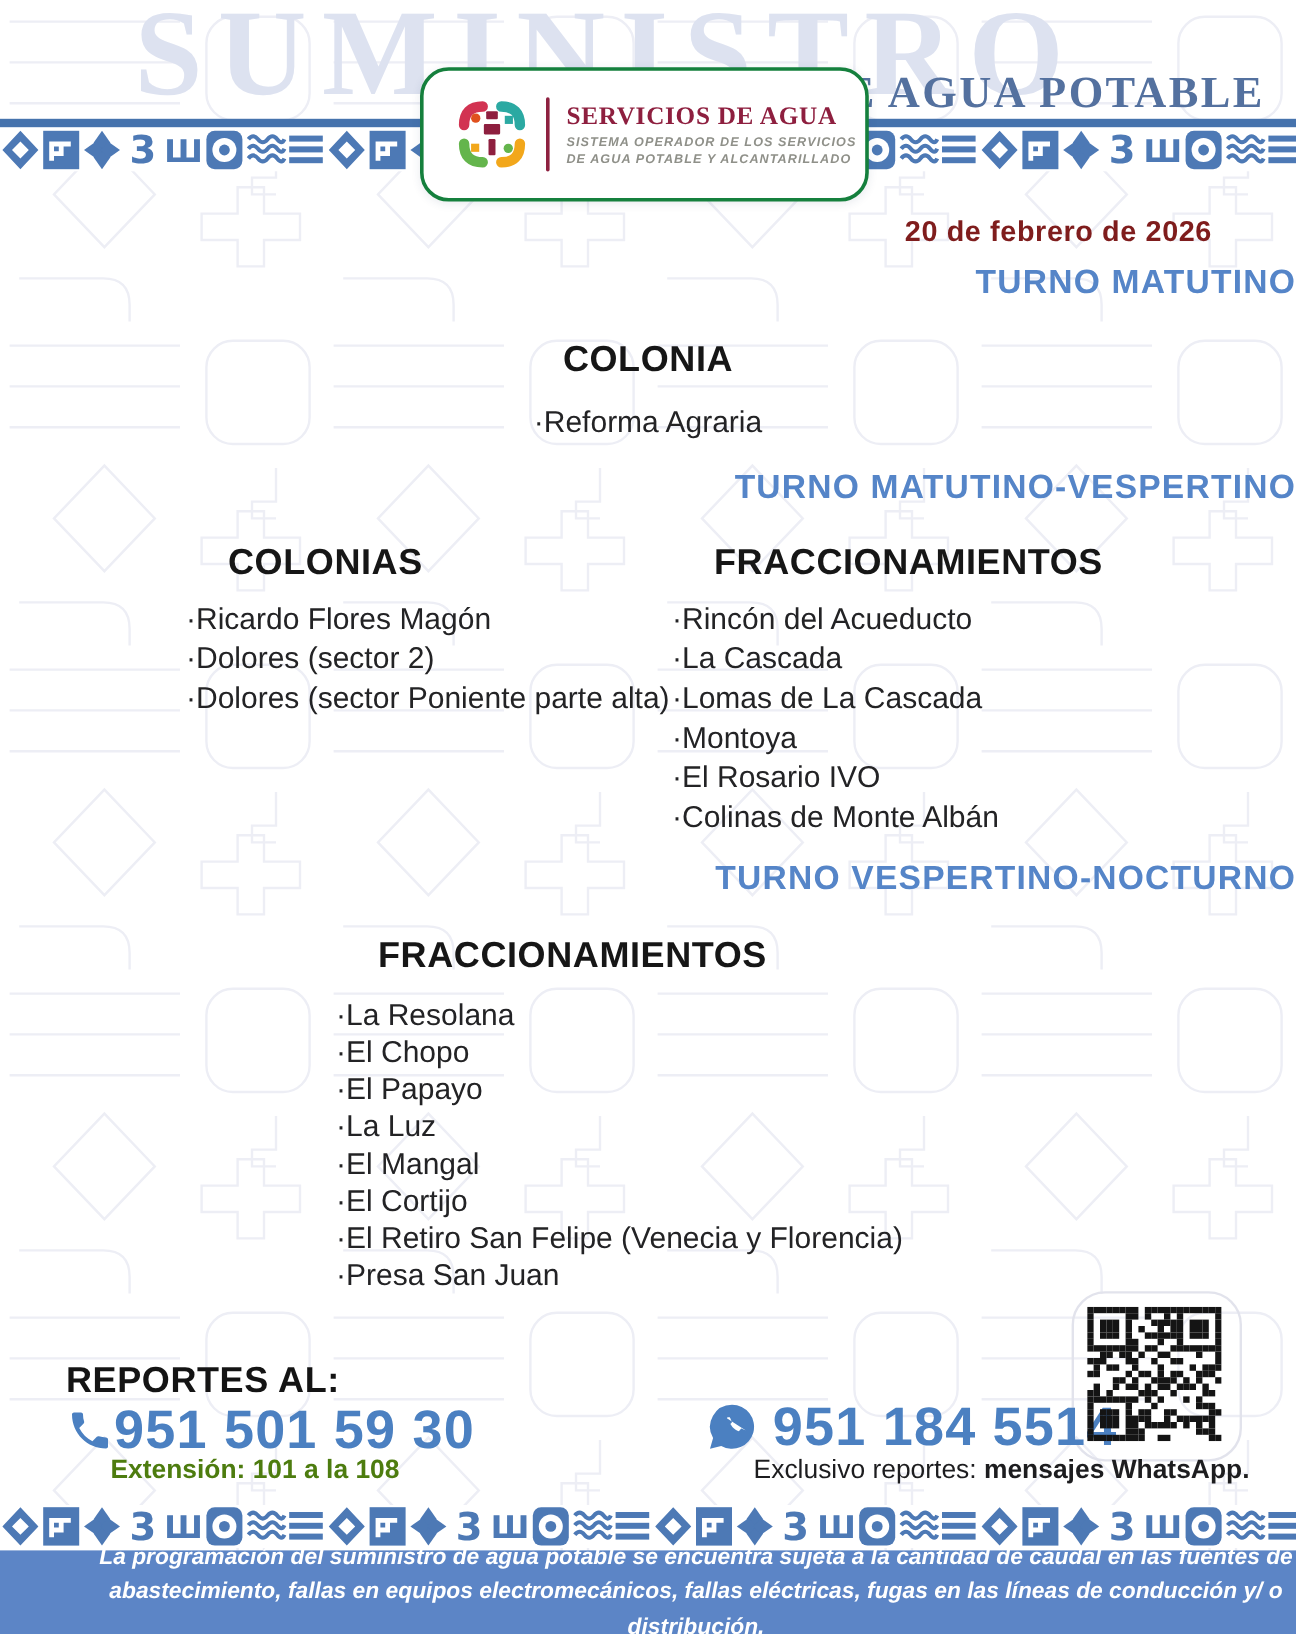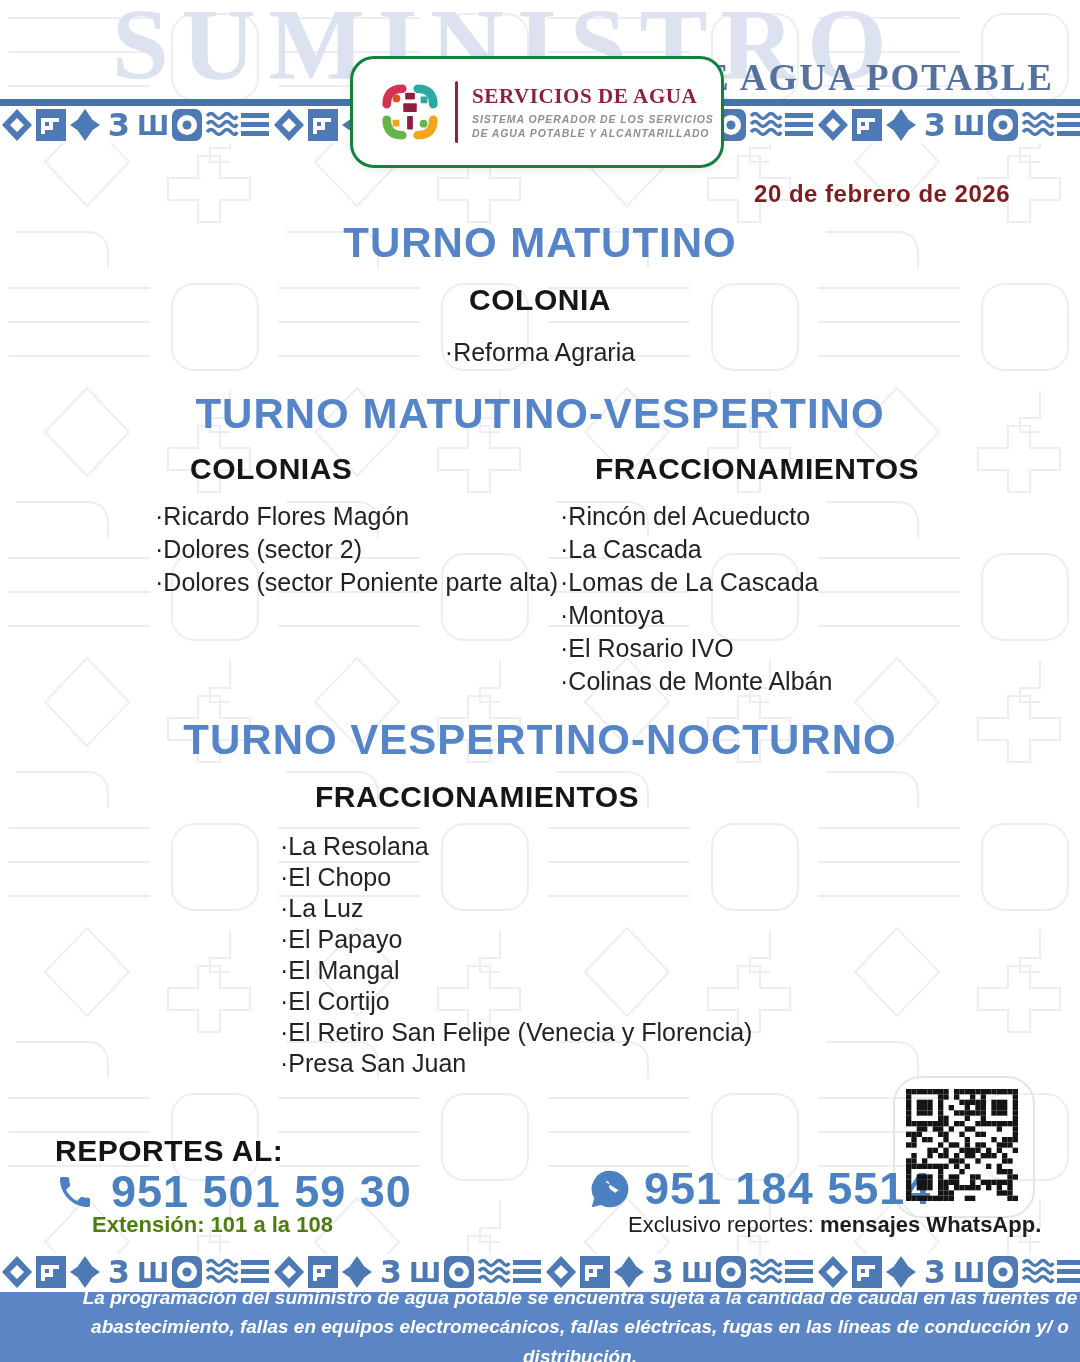--- a/index.html
+++ b/index.html
@@ -29,21 +29,21 @@
     border-radius:24px;box-shadow:0 2px 8px rgba(40,60,100,.10);z-index:4;
     display:flex;align-items:center;
   }
   .logo-mark{margin-left:26px;flex:0 0 auto;}
   .logo-sep{width:3px;height:62px;background:#8e2140;margin:0 14px;border-radius:2px;}
   .logo-name{font-family:"Liberation Serif",serif;font-weight:bold;font-size:21px;color:#8e1f3f;letter-spacing:.6px;}
   .logo-sub{font-size:10.5px;color:#8f9089;letter-spacing:.9px;margin-top:3px;line-height:1.35;font-weight:bold;font-style:italic;}
 
   .date-line{right:70px;top:180px;font-size:24px;font-weight:800;color:#7f1d1d;letter-spacing:.5px;}
 
-  .h-turno{left:0;width:1080px;text-align:center;font-weight:800;color:#5585c8;letter-spacing:1px;font-size:42px;}
+  .h-turno{left:0;width:1080px;text-align:right;font-weight:800;color:#5585c8;letter-spacing:1px;font-size:28px;}
   .h-matutino{top:219px;}
   .h-matvesp{top:390px;}
   .h-vespnoct{top:716px;}
 
   .h-black{font-weight:700;color:#161616;font-size:30px;letter-spacing:.5px;}
   .h-colonia{left:0;width:1080px;text-align:center;top:283px;}
   .item{font-size:25px;color:#232325;line-height:33px;font-weight:500;}
   .single-item{left:0;width:1080px;text-align:center;top:336px;}
 
   .col-left-h{left:190px;top:452px;}
@@ -52,21 +52,21 @@
   .col-right-list{left:560px;top:500px;}
 
   .h-fracc2{left:315px;top:780px;}
   .list2{left:280px;top:831px;}
   .list2 .item{line-height:31px;}
 
   .qr-frame{left:893px;top:1076px;width:138px;height:138px;border:2px solid #e2e3ec;border-radius:28px;z-index:2;}
   .qr-wrap{left:906px;top:1089px;width:112px;height:112px;z-index:3;}
 
   .reportes-label{left:55px;top:1134px;font-size:30px;font-weight:800;color:#141414;letter-spacing:.5px;}
-  .phone-row{left:55px;top:1166px;display:flex;align-items:center;gap:16px;}
+  .phone-row{left:55px;top:1166px;display:flex;align-items:center;gap:0;}
   .big-number{font-size:45px;font-weight:800;color:#4b80c1;letter-spacing:1px;white-space:nowrap;}
   .extension{left:92px;top:1212px;font-size:22px;font-weight:700;color:#4d7c0f;}
   .wa-row{left:588px;top:1163px;display:flex;align-items:center;gap:12px;}
   .wa-note{left:628px;top:1212px;font-size:22px;color:#1d1d1f;}
   .wa-note .bold{font-weight:800;}
 
   .footer-bar{
     left:0;top:1292px;width:1080px;height:70px;background:#5c85c6;z-index:2;
     display:flex;align-items:center;justify-content:flex-end;
   }
@@ -194,22 +194,22 @@
     <div class="item">·Montoya</div>
     <div class="item">·El Rosario IVO</div>
     <div class="item">·Colinas de Monte Albán</div>
   </div>
 
   <div class="layer h-turno h-vespnoct">TURNO VESPERTINO-NOCTURNO</div>
   <div class="layer h-black h-fracc2">FRACCIONAMIENTOS</div>
   <div class="layer list2">
     <div class="item">·La Resolana</div>
     <div class="item">·El Chopo</div>
+    <div class="item">·El Papayo</div>
     <div class="item">·La Luz</div>
-    <div class="item">·El Papayo</div>
     <div class="item">·El Mangal</div>
     <div class="item">·El Cortijo</div>
     <div class="item">·El Retiro San Felipe (Venecia y Florencia)</div>
     <div class="item">·Presa San Juan</div>
   </div>
 
   <div class="layer qr-frame"></div>
   <div class="layer qr-wrap">
     <svg id="qr" width="112" height="112" viewBox="0 0 105 105" fill="#141414">
         <rect x="0" y="0" width="5" height="5"></rect>

